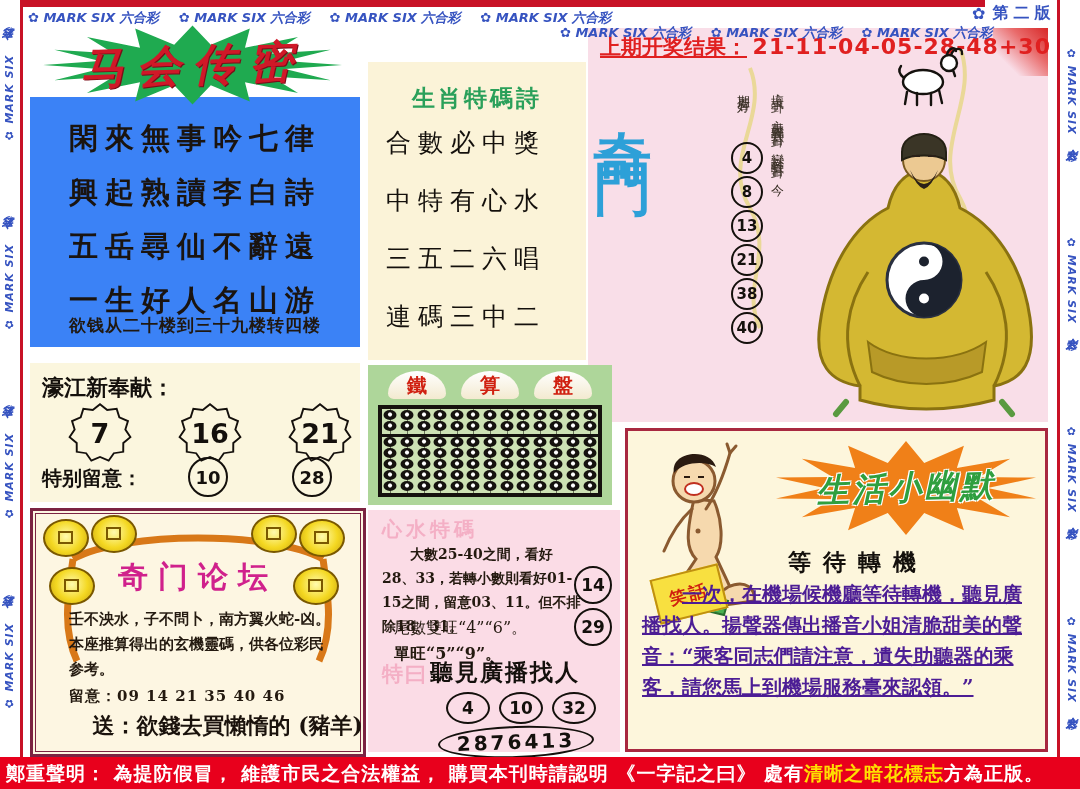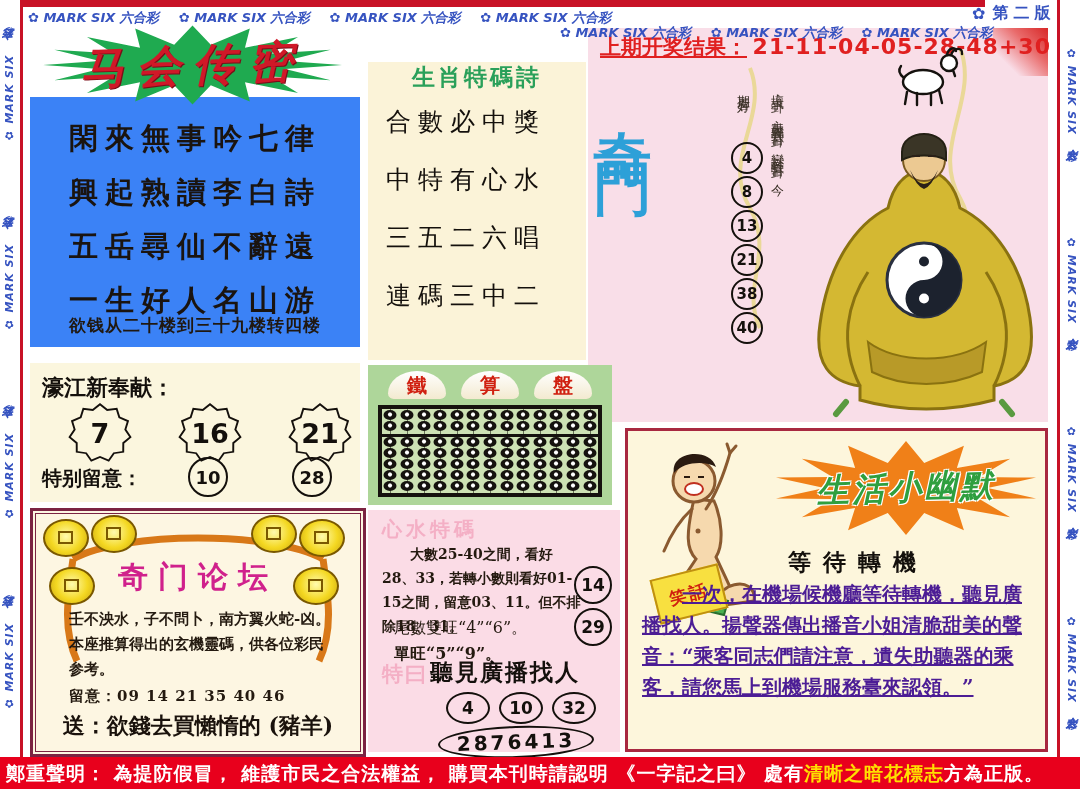--- a/index.html
+++ b/index.html
@@ -57,27 +57,27 @@
   #forum-ribbon{position:absolute;inset:0;width:100%;height:100%;}
   .coin{position:absolute;width:42px;height:34px;border-radius:50%;border:2px solid #7a5800;
         background:radial-gradient(circle at 50% 45%,#fffbae 0%,#f4d822 55%,#c9a410 100%);z-index:2;}
   .coin::after{content:"";position:absolute;left:30%;top:28%;width:36%;height:40%;
                border:2px solid #7a5800;box-sizing:border-box;}
   #forum-title{position:absolute;left:0;right:0;top:46px;text-align:center;color:#d0218c;
                font-size:30px;font-weight:bold;letter-spacing:10px;z-index:3;}
   #forum-body{position:absolute;left:36px;top:96px;width:262px;font-size:15px;font-weight:bold;
               line-height:25px;color:#241a10;z-index:3;}
   #forum-note{margin-top:2px;letter-spacing:1px;}
-  #forum-gift{position:absolute;left:0;right:0;top:200px;text-align:center;font-size:22px;
+  #forum-gift{position:absolute;left:0;right:0;top:200px;text-align:right;font-size:22px;
               font-weight:bold;color:#1a120c;z-index:3;}
 
   
   #right-pink-panel{position:absolute;left:588px;top:28px;width:460px;height:394px;background:#f9dee8;}
   #zodiac-panel{position:absolute;left:368px;top:62px;width:218px;height:298px;background:#fbf3d8;z-index:2;}
-  #zodiac-title{padding-top:0;text-align:center;color:#2aa05a;font-size:23px;font-weight:bold;
+  #zodiac-title{padding-top:21px;text-align:center;color:#2aa05a;font-size:23px;font-weight:bold;
                 letter-spacing:3px;}
   .zodiac-line{font-size:25px;letter-spacing:7px;padding-left:18px;line-height:58px;color:#14100c;}
   #qimen{position:absolute;left:592px;top:86px;writing-mode:vertical-rl;color:#2da0d8;
          font-size:58px;font-weight:bold;letter-spacing:30px;line-height:62px;z-index:2;}
 
   #abacus-panel{position:absolute;left:368px;top:365px;width:244px;height:140px;background:#aed69a;z-index:2;}
   .fan{position:absolute;top:6px;width:58px;height:28px;background:linear-gradient(#fff,#f3ead0);
        border-radius:50% 50% 10% 10%/80% 80% 20% 20%;display:flex;align-items:center;
        justify-content:center;color:#d02010;font-size:20px;font-weight:bold;}
   #fan-1{left:20px;} #fan-2{left:93px;} #fan-3{left:166px;}

